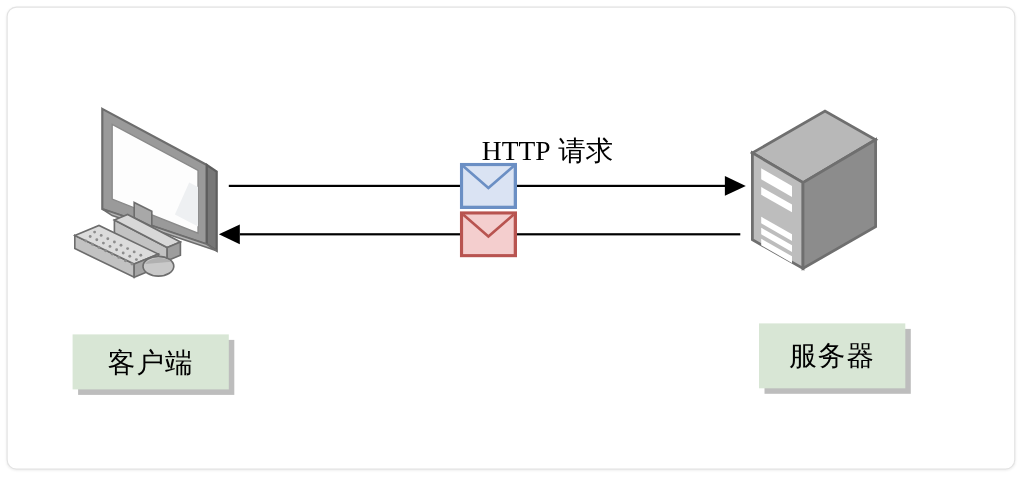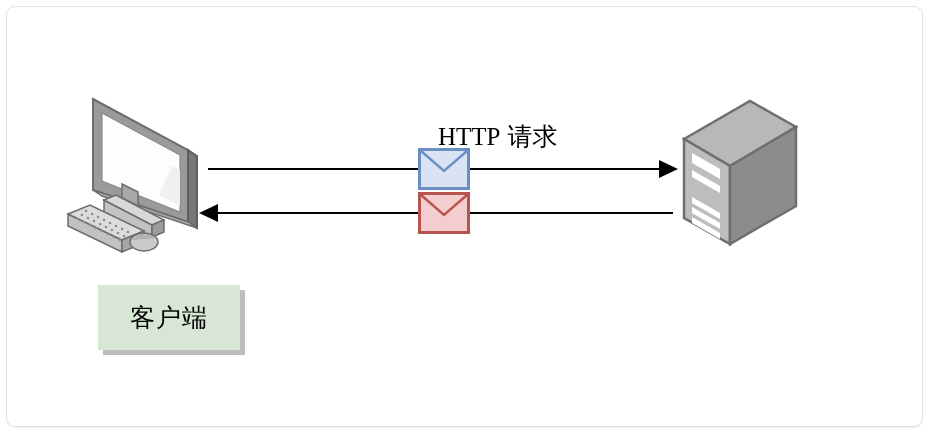--- a/index.html
+++ b/index.html
@@ -192,17 +192,20 @@
   <div class="arrow-head left" style="left:199px; top:204px;"></div>
 
   <div class="envelope" style="left:418px; top:192px; width:52px; height:42px;">
     <svg width="52" height="42" viewBox="0 0 52 42" xmlns="http://www.w3.org/2000/svg">
       <rect x="1.5" y="1.5" width="49" height="39" fill="#f4cece" stroke="#b85450" stroke-width="3"></rect>
       <polyline points="3,3 26,23 49,3" fill="none" stroke="#b85450" stroke-width="2.4"></polyline>
     </svg>
   </div>
 
 
-  <div class="nodebox" style="left:66px; top:285px; width:142px; height:65px;margin-left:32px;">
+  <div class="nodebox" style="left:66px; top:304px; width:142px; height:50px;">
     <span>客户端</span>
   </div>
 
+  <div class="nodebox" style="left:690px; top:294px; width:133px; height:59px;">
+    <span>服务器</span>
+  </div>
 </div>
 
 </body></html>

